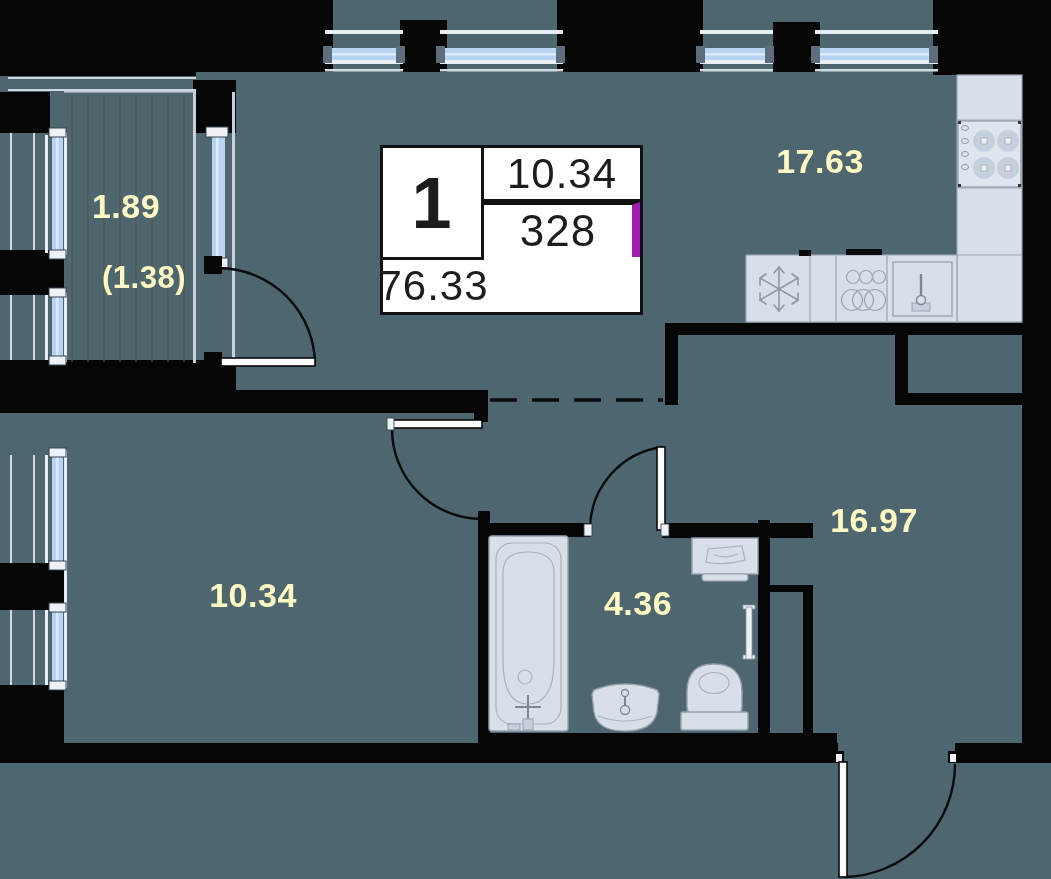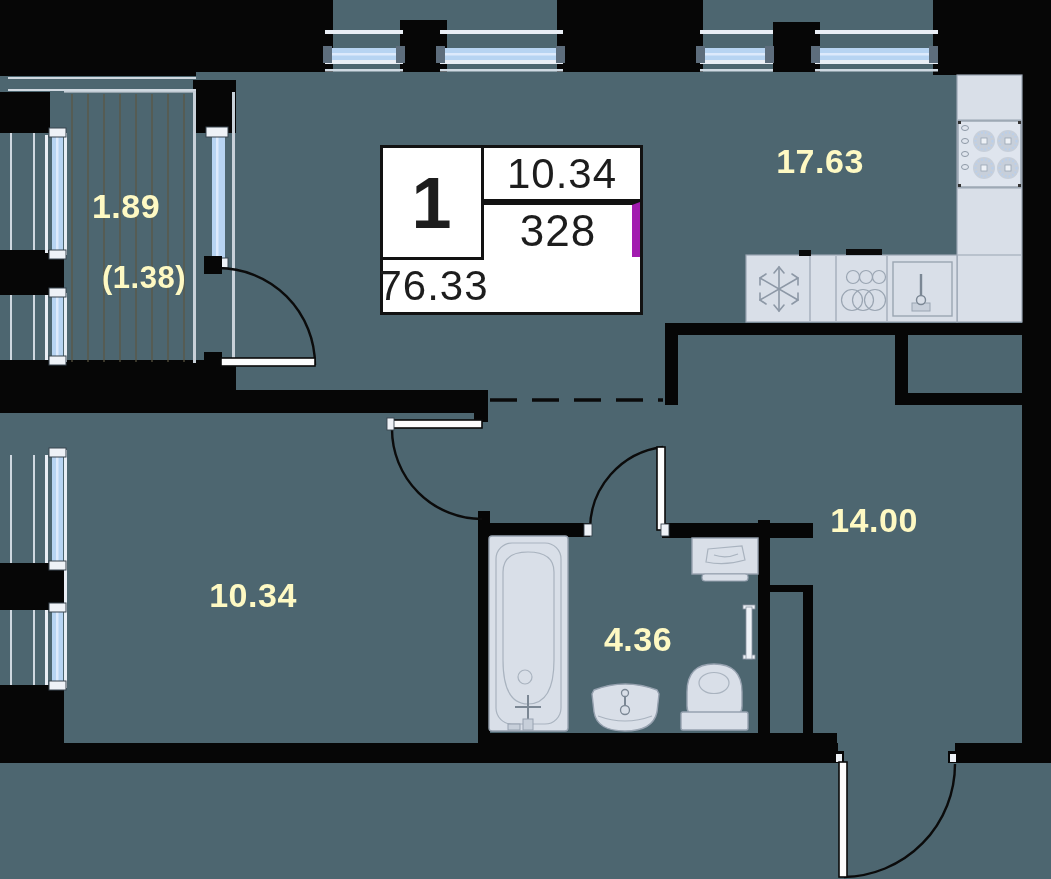--- a/index.html
+++ b/index.html
@@ -297,22 +297,22 @@
       <rect x="743" y="605" width="12" height="4" fill="#edf1f6" stroke="#8a95a2" stroke-width="0.8"></rect>
       <rect x="743" y="655" width="12" height="4" fill="#edf1f6" stroke="#8a95a2" stroke-width="0.8"></rect>
       <rect x="746" y="607" width="6" height="52" fill="#edf1f6" stroke="#8a95a2" stroke-width="0.8"></rect>
     </g>
   </svg>
 
   <div class="lbl" style="left:126px;top:206px;">1.89</div>
   <div class="lbl small" style="left:144px;top:241px;margin-top:36px;">(1.38)</div>
   <div class="lbl" style="left:820px;top:161px;">17.63</div>
   <div class="lbl" style="left:253px;top:595px;">10.34</div>
-  <div class="lbl" style="left:638px;top:639px;">4.36</div>
-  <div class="lbl" style="left:874px;top:520px;">14.00</div>
+  <div class="lbl" style="left:638px;top:603px;">4.36</div>
+  <div class="lbl" style="left:874px;top:520px;">16.97</div>
 
   <div class="itable">
     <div class="c c-rooms">1</div>
     <div class="c c-liv">10.34</div>
     <div class="c c-unit">328</div>
     <div class="c c-tot">76.33</div>
   </div>
 
 </div>
 

